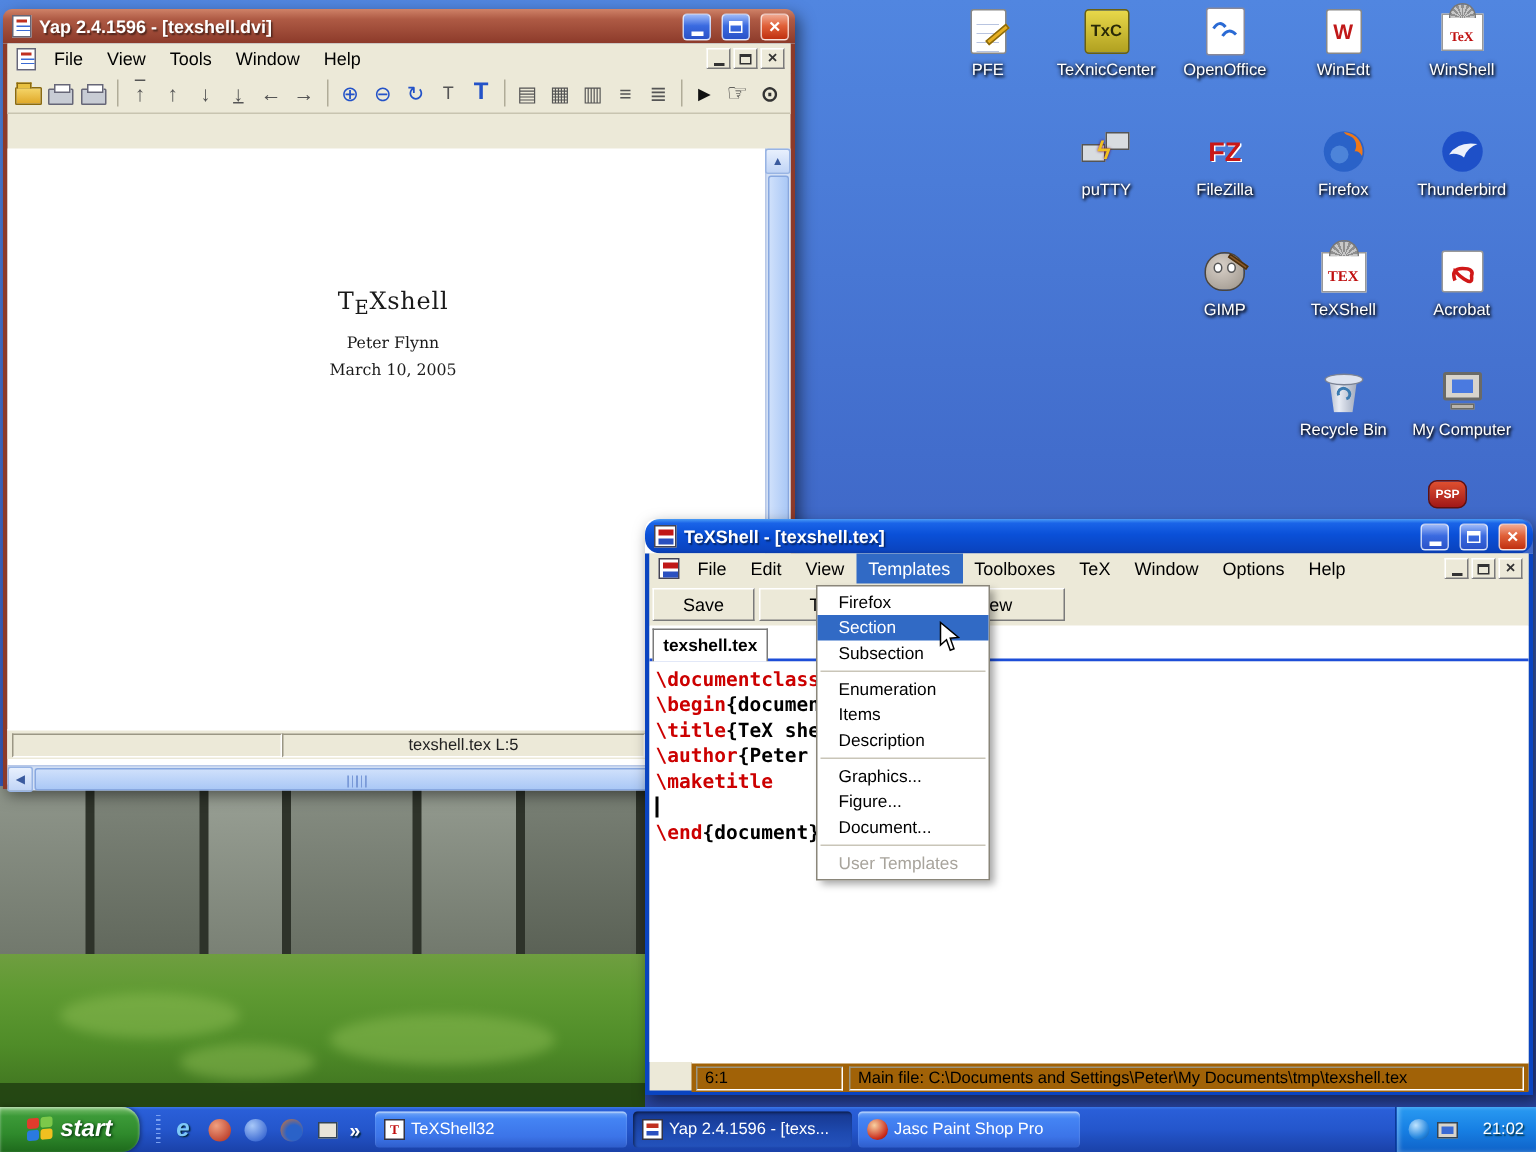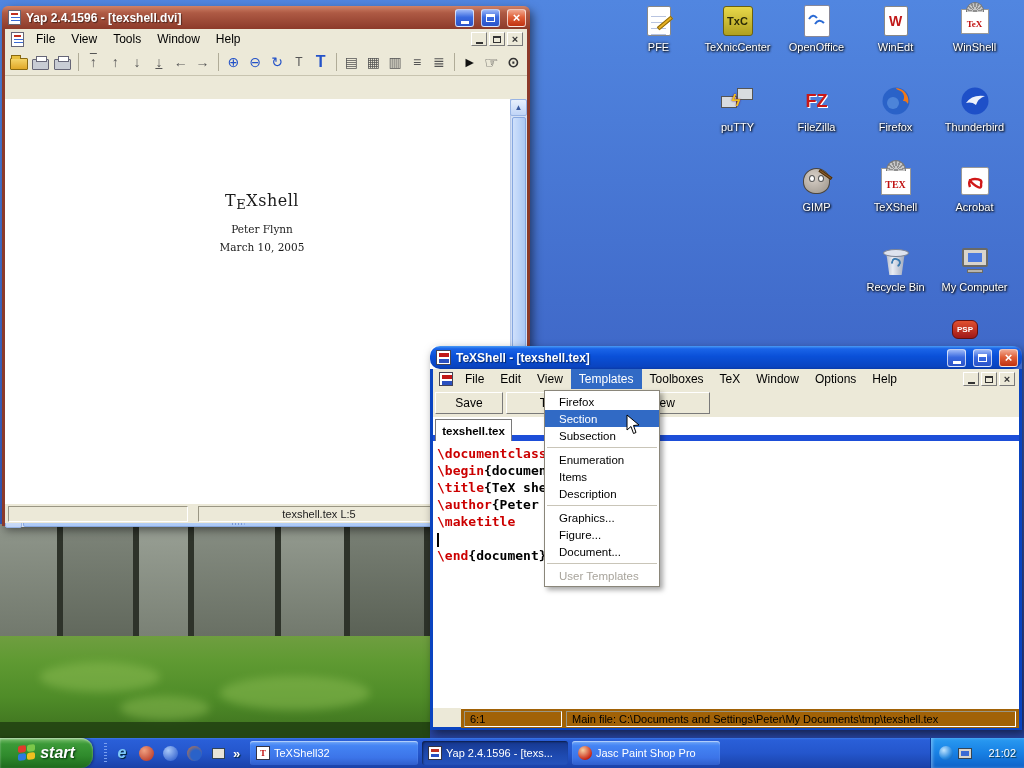--- a/index.html
+++ b/index.html
@@ -103,35 +103,35 @@
   .dvi-date { font-size:10.5px; margin-top:6px; }
   
   .vscroll { position:absolute; right:0; top:70px; width:17px; height:411px; background:#d3e0f5; border-left:1px solid #b8c8e8; }
   .hscroll { position:absolute; left:0; top:481px; width:505px; height:17px; background:#d3e0f5; border-top:1px solid #b8c8e8; }
   .sb-btn { position:absolute; width:17px; height:17px; background:linear-gradient(#e8f0fd,#c0d4f6); border:1px solid #98b4e4;
             border-radius:2px; display:flex; align-items:center; justify-content:center; font-size:8px; color:#3a5a9e; }
   .sb-thumb { position:absolute; background:linear-gradient(90deg,#cfe0fb,#aac8f6); border:1px solid #88a8e0; border-radius:2px; }
   .hthumb { top:1px; height:15px; background:linear-gradient(180deg,#cfe0fb,#aac8f6); }
   .grip { position:absolute; left:50%; top:4px; transform:translateX(-50%); width:13px; height:8px;
           background:repeating-linear-gradient(90deg,#7a9ad8 0 1px,transparent 1px 3px); }
-  .statusbar { position:absolute; left:0; bottom:0; width:100%; height:20px; background:#ece9d8; display:flex; align-items:center;
-               font-size:11px; color:#222; border-top:1px solid #fff; padding:0 3px; gap:10px; }
+  .statusbar { position:absolute; left:0; bottom:17px; width:100%; height:20px; background:#ece9d8; display:flex; align-items:center;
+               font-size:11px; color:#222; border-top:1px solid #fff; padding:0 3px; gap:0; }
   .spanel { height:16px; border:1px solid; border-color:#9a9684 #fff #fff #9a9684; display:flex; align-items:center; justify-content:center; }
 
   
   #texshell { left:430px; top:346px; width:592px; height:384px; z-index:3; }
   #texshell .titlebar { background:linear-gradient(180deg,#4a9bf5 0%,#1a64e8 12%,#0a50d8 45%,#0a44c0 90%,#0a3aa8 100%);border-radius:10px; }
   #texshell .win-body { border-color:#0a44c0; }
   .ts-icon { width:15px; height:15px; background:#fff; border:1px solid #445; position:relative; }
   .ts-icon::before { content:""; position:absolute; left:2px; top:2px; width:10px; height:4px; background:#c01818; }
   .ts-icon::after { content:""; position:absolute; left:2px; top:8px; width:10px; height:4px; background:#2a50c0; }
   #ts-toolbar { height:28px; background:#ece9d8; display:flex; align-items:center; padding:0 2px; gap:3px; }
   .ts-btn { height:22px; background:#ece9d8; border:1px solid; border-color:#fff #7a7a7a #7a7a7a #fff;
             font-size:12px; color:#000; display:flex; align-items:center; justify-content:center; }
-  #ts-tabrow { height:24px; background:#fff; border-bottom:6px solid #1d4ed8; position:relative; }
+  #ts-tabrow { height:24px; background:#fff; border-bottom:2px solid #1d4ed8; position:relative; }
   .tab { position:absolute; left:2px; top:2px; width:77px; height:22px; background:#fff; border:1px solid #7a7a7a; border-bottom:none;
          display:flex; align-items:center; justify-content:center; font-size:11.5px; font-weight:bold; }
   #ts-editor { position:relative; background:#fff; height:267px; font-family:"DejaVu Sans Mono",monospace; font-weight:bold;
                font-size:13px; line-height:17px; padding:4px 0 0 4px; }
   .cmd { color:#cc0000; }
   .arg { color:#000; }
   .caret { display:inline-block; width:2px; height:14px; background:#000; vertical-align:middle; }
   #ts-status { height:20px; background:#a16207; border-top:1px solid #fff; display:flex; align-items:center; font-size:11px; padding:0 3px; gap:4px;margin-left:28px; }
 
   

